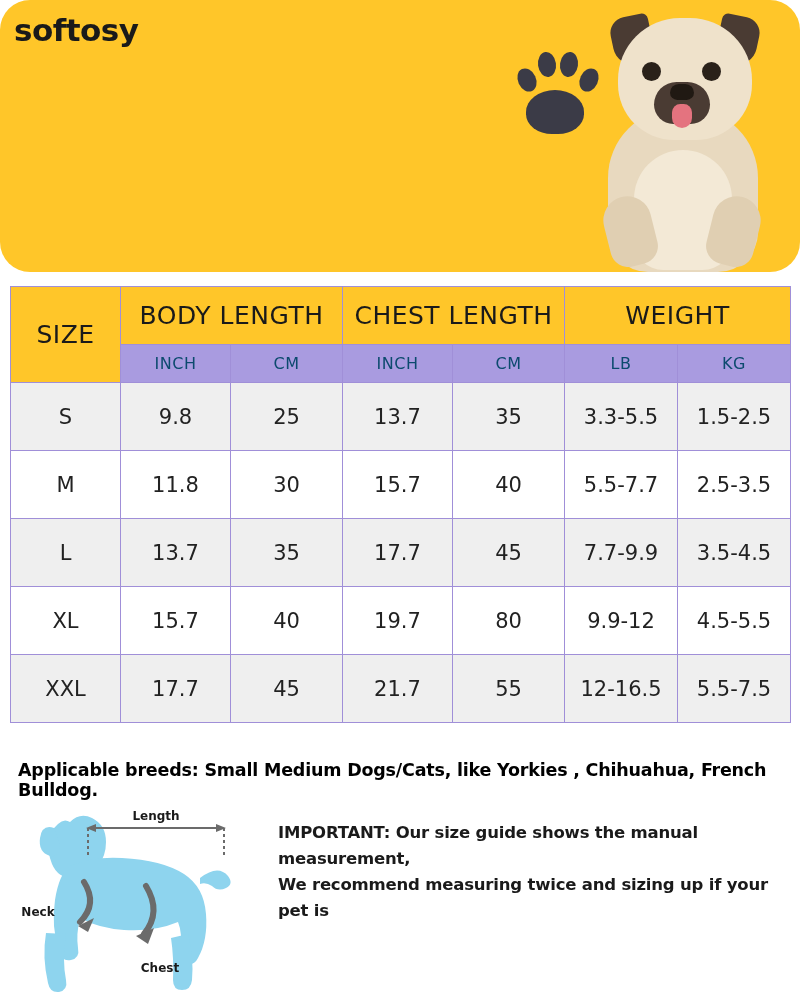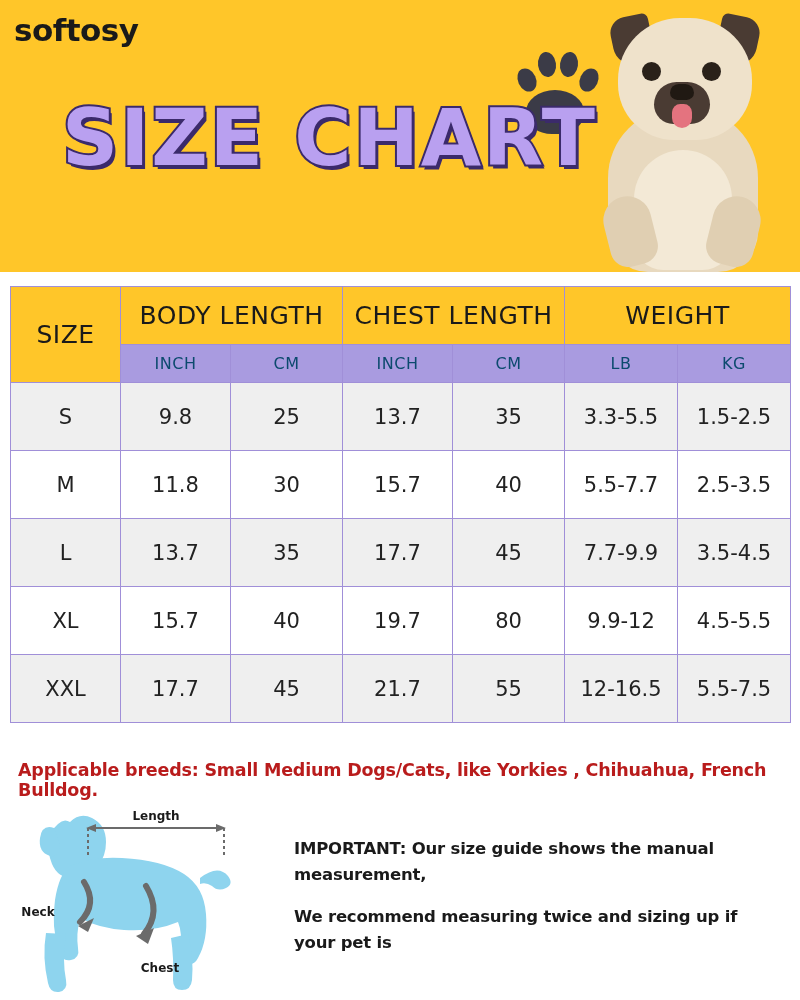--- a/index.html
+++ b/index.html
@@ -16,20 +16,21 @@
     background: #ffffff;
   }
 
   
   .header {
     position: relative;
     width: 800px;
     height: 272px;
     background: #FFC629;
     overflow: hidden;
+    border-radius: 30px;
   }
   .brand {
     position: absolute;
     left: 14px; top: 12px;
     font-family: "DejaVu Sans", sans-serif;
     font-weight: bold;
     font-size: 31px;
     letter-spacing: -0.5px;
     color: #1a1a1a;
   }
@@ -205,21 +206,21 @@
   tbody tr.even td { background: #FFFFFF; }
 
   
   .footnote {
     position: absolute;
     left: 18px; top: 760px;
     width: 770px;
     font-family: "DejaVu Sans", sans-serif;
     font-weight: bold;
     font-size: 17.5px;
-    color: #b91c1c;
+    color: #000000;
     letter-spacing: -0.2px;
   }
   .bottom {
     position: absolute;
     left: 0; top: 790px;
     width: 800px; height: 210px;
   }
   .diagram {
     position: absolute;
     left: 8px; top: 4px;
@@ -229,21 +230,21 @@
     position: absolute;
     left: 278px; top: 30px;
     width: 510px;
     font-family: "DejaVu Sans", sans-serif;
     font-weight: bold;
     font-size: 16.5px;
     line-height: 26px;
     color: #1a1a1a;
     letter-spacing: -0.2px;
   }
-  .measure-text p { margin: 16px; }
+  .measure-text p { margin: 0; }
 </style>
 </head>
 <body>
 
 <div id="page">
 
   <div class="header">
     <div class="brand">softosy</div>
 
     <div class="paw">
@@ -262,23 +263,20 @@
       <div class="ear-l"></div>
       <div class="ear-r"></div>
       <div class="head"></div>
       <div class="eye-l"></div>
       <div class="eye-r"></div>
       <div class="muzzle"></div>
       <div class="nose"></div>
       <div class="tongue"></div>
     </div>
 
-    <div class="title-band">
-      <div class="size-title">SIZE CHART</div>
-    </div>
   </div>
 
   <div class="table-wrap">
     <table class="size-table">
       <colgroup>
         <col style="width:110px">
         <col style="width:110px">
         <col style="width:112px">
         <col style="width:110px">
         <col style="width:112px">

